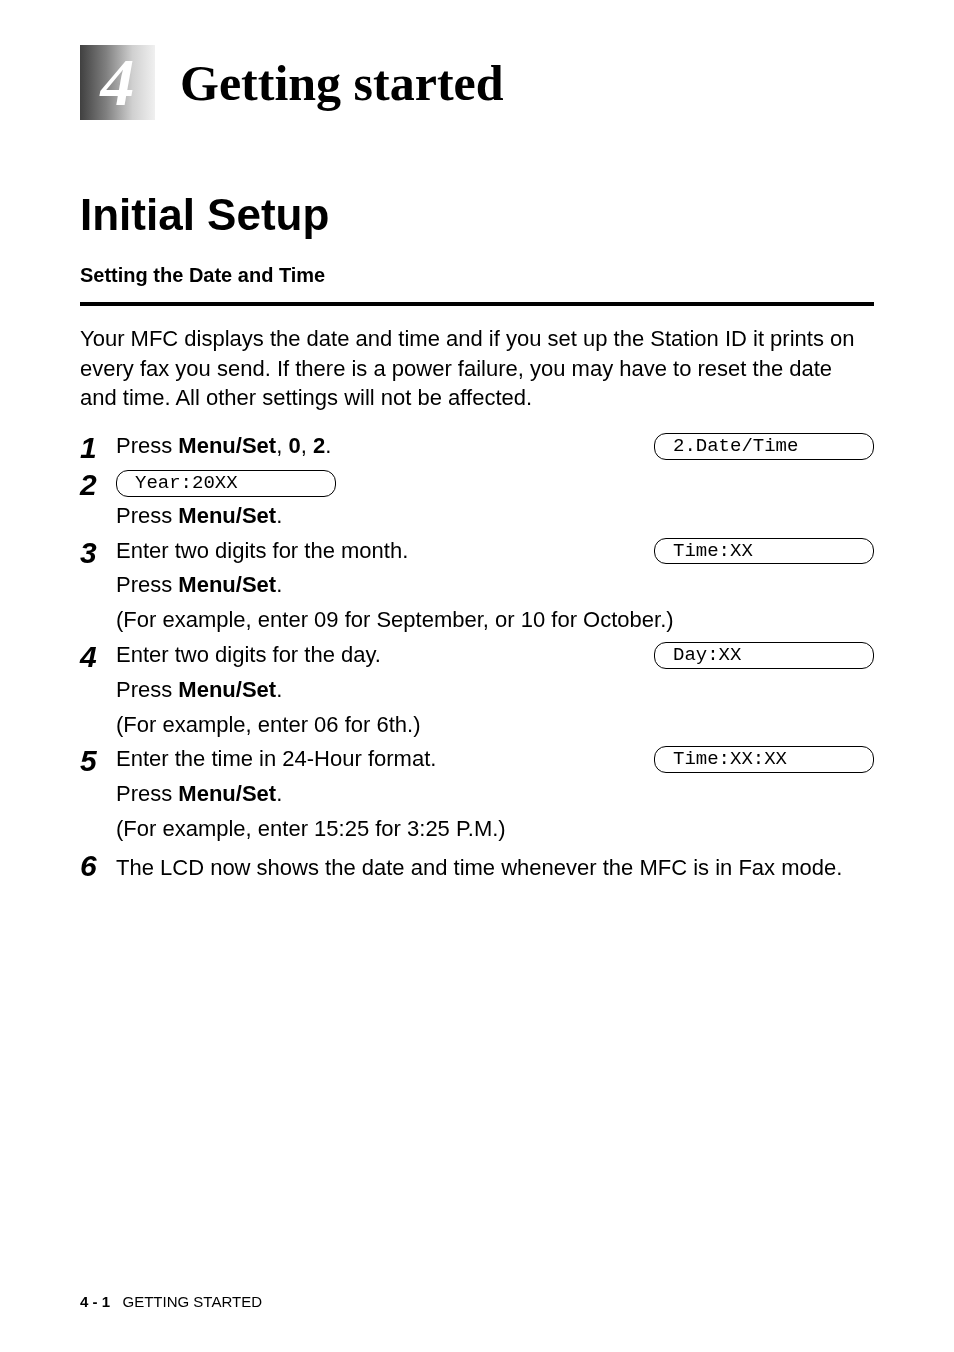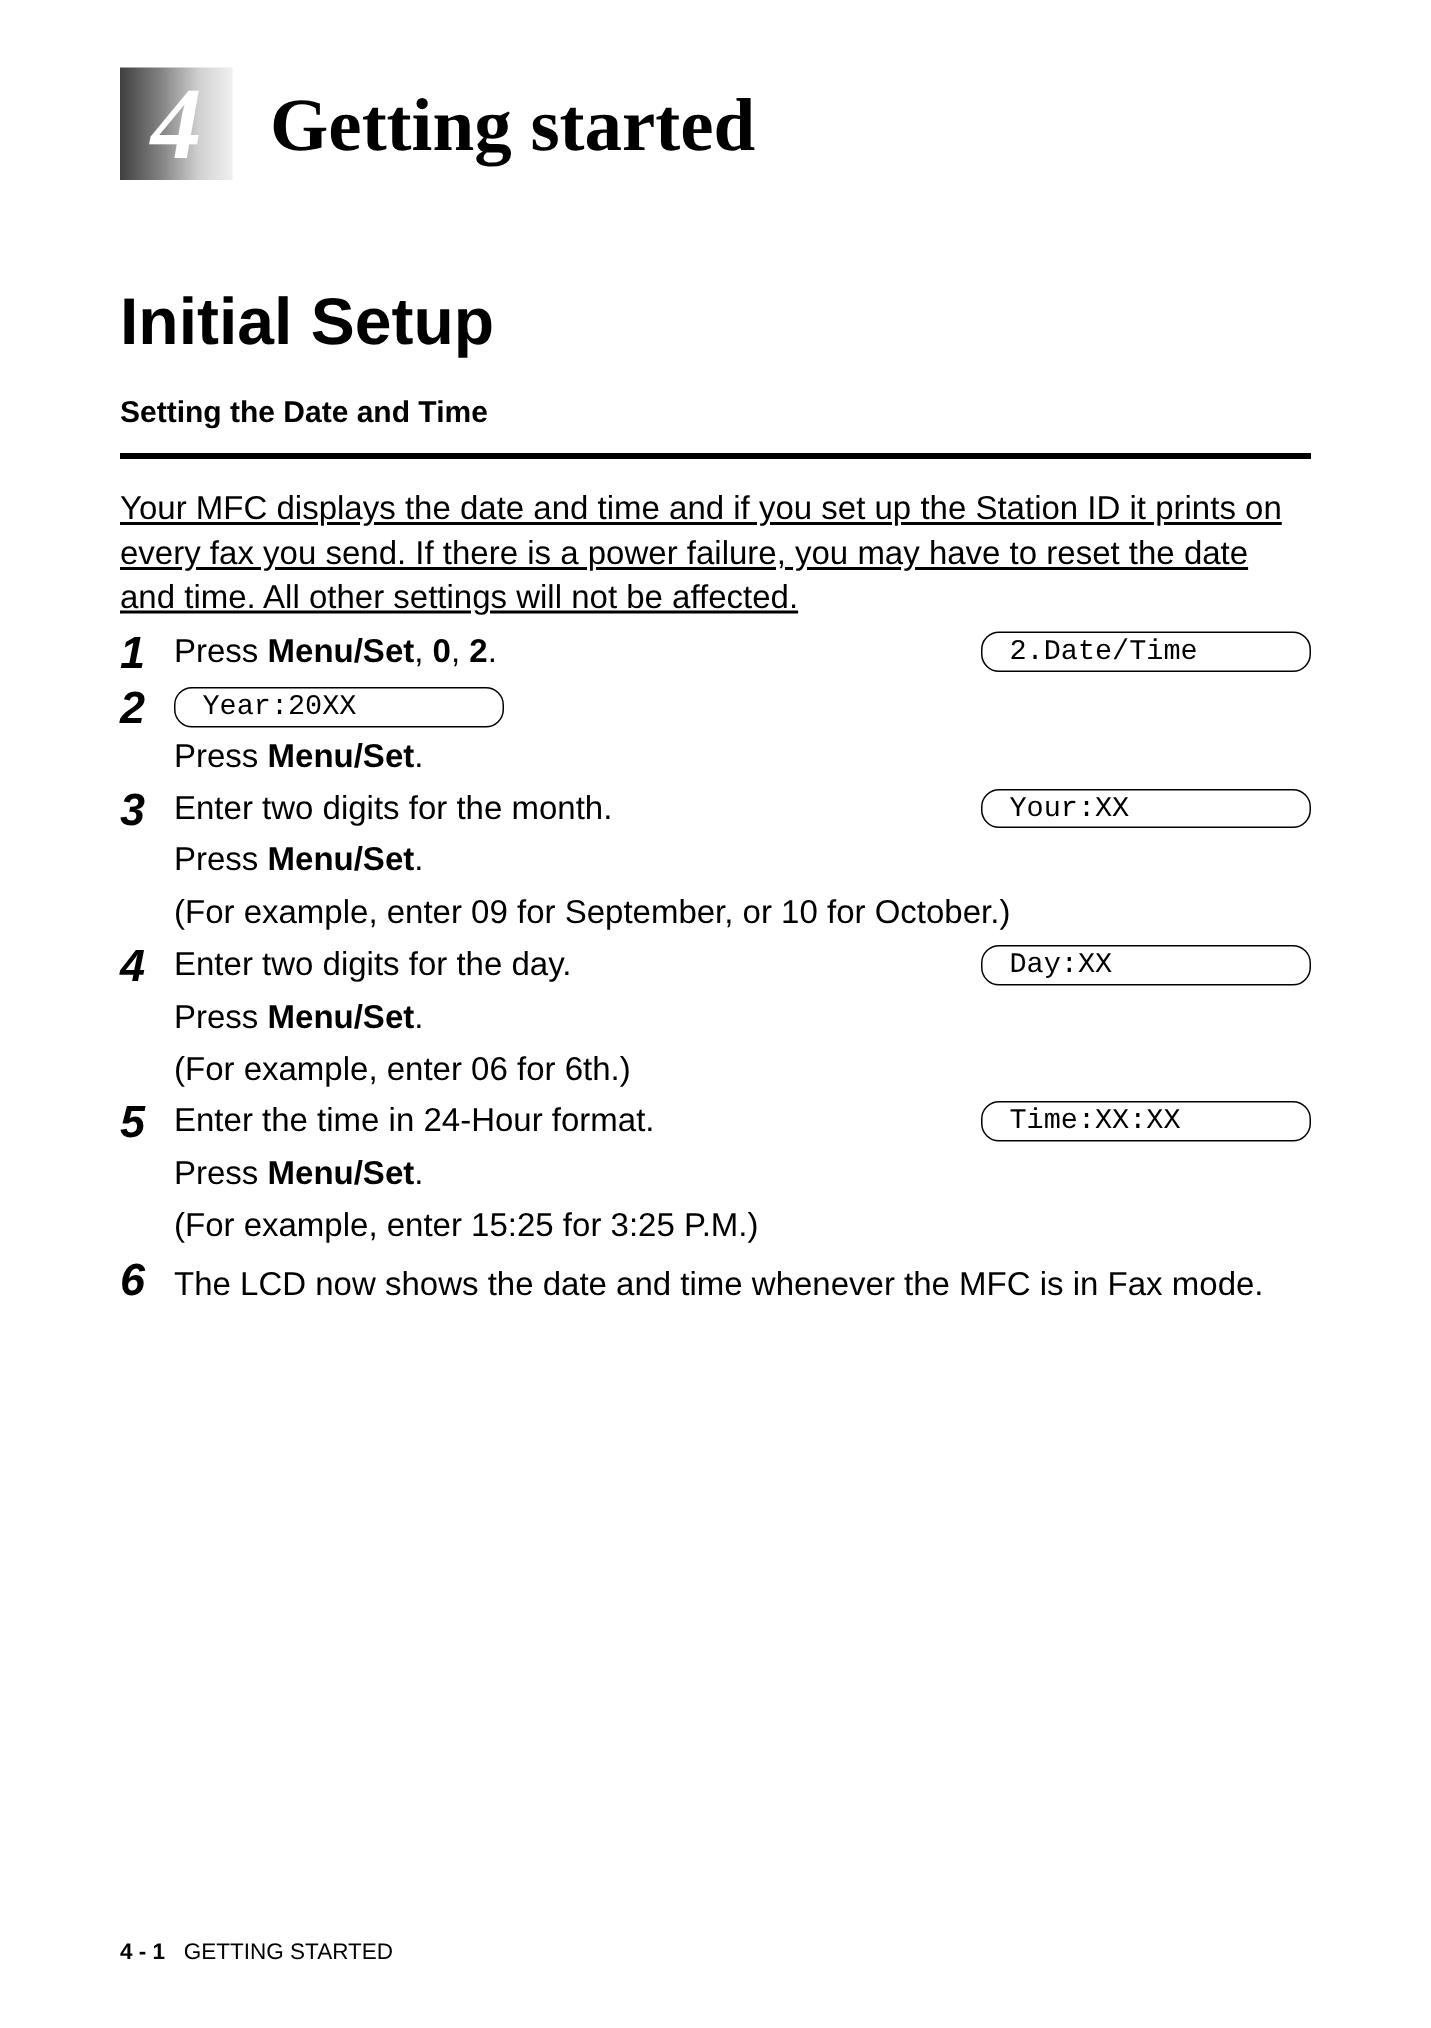--- a/index.html
+++ b/index.html
@@ -53,22 +53,21 @@
       margin-bottom: 15px;
     }
     .divider {
       height: 4px;
       background: #000;
       margin-bottom: 18px;
     }
     .intro-text {
       font-size: 22px;
       line-height: 1.35;
-      margin-bottom: 6px;
-      text-decoration: underline;
+      margin-bottom: 18px;
     }
     .steps {
       margin-top: 6px;
     }
     .step-row {
       display: flex;
       align-items: flex-start;
       margin-bottom: 4px;
     }
     .step-num {
@@ -163,21 +162,21 @@
         <span>Press </span><span class="bold">Menu/Set</span><span>.</span>
       </div>
     </div>
   </div>
 
   <div class="step-row">
     <div class="step-num">3</div>
     <div class="step-body">
       <div class="step-main">
         <div class="step-text">Enter two digits for the month.</div>
-        <div class="lcd">Your:XX</div>
+        <div class="lcd">Time:XX</div>
       </div>
       <div class="step-sub">
         <span>Press </span><span class="bold">Menu/Set</span><span>.</span>
       </div>
       <div class="step-sub">(For example, enter 09 for September, or 10 for October.)</div>
     </div>
   </div>
 
   <div class="step-row">
     <div class="step-num">4</div>

